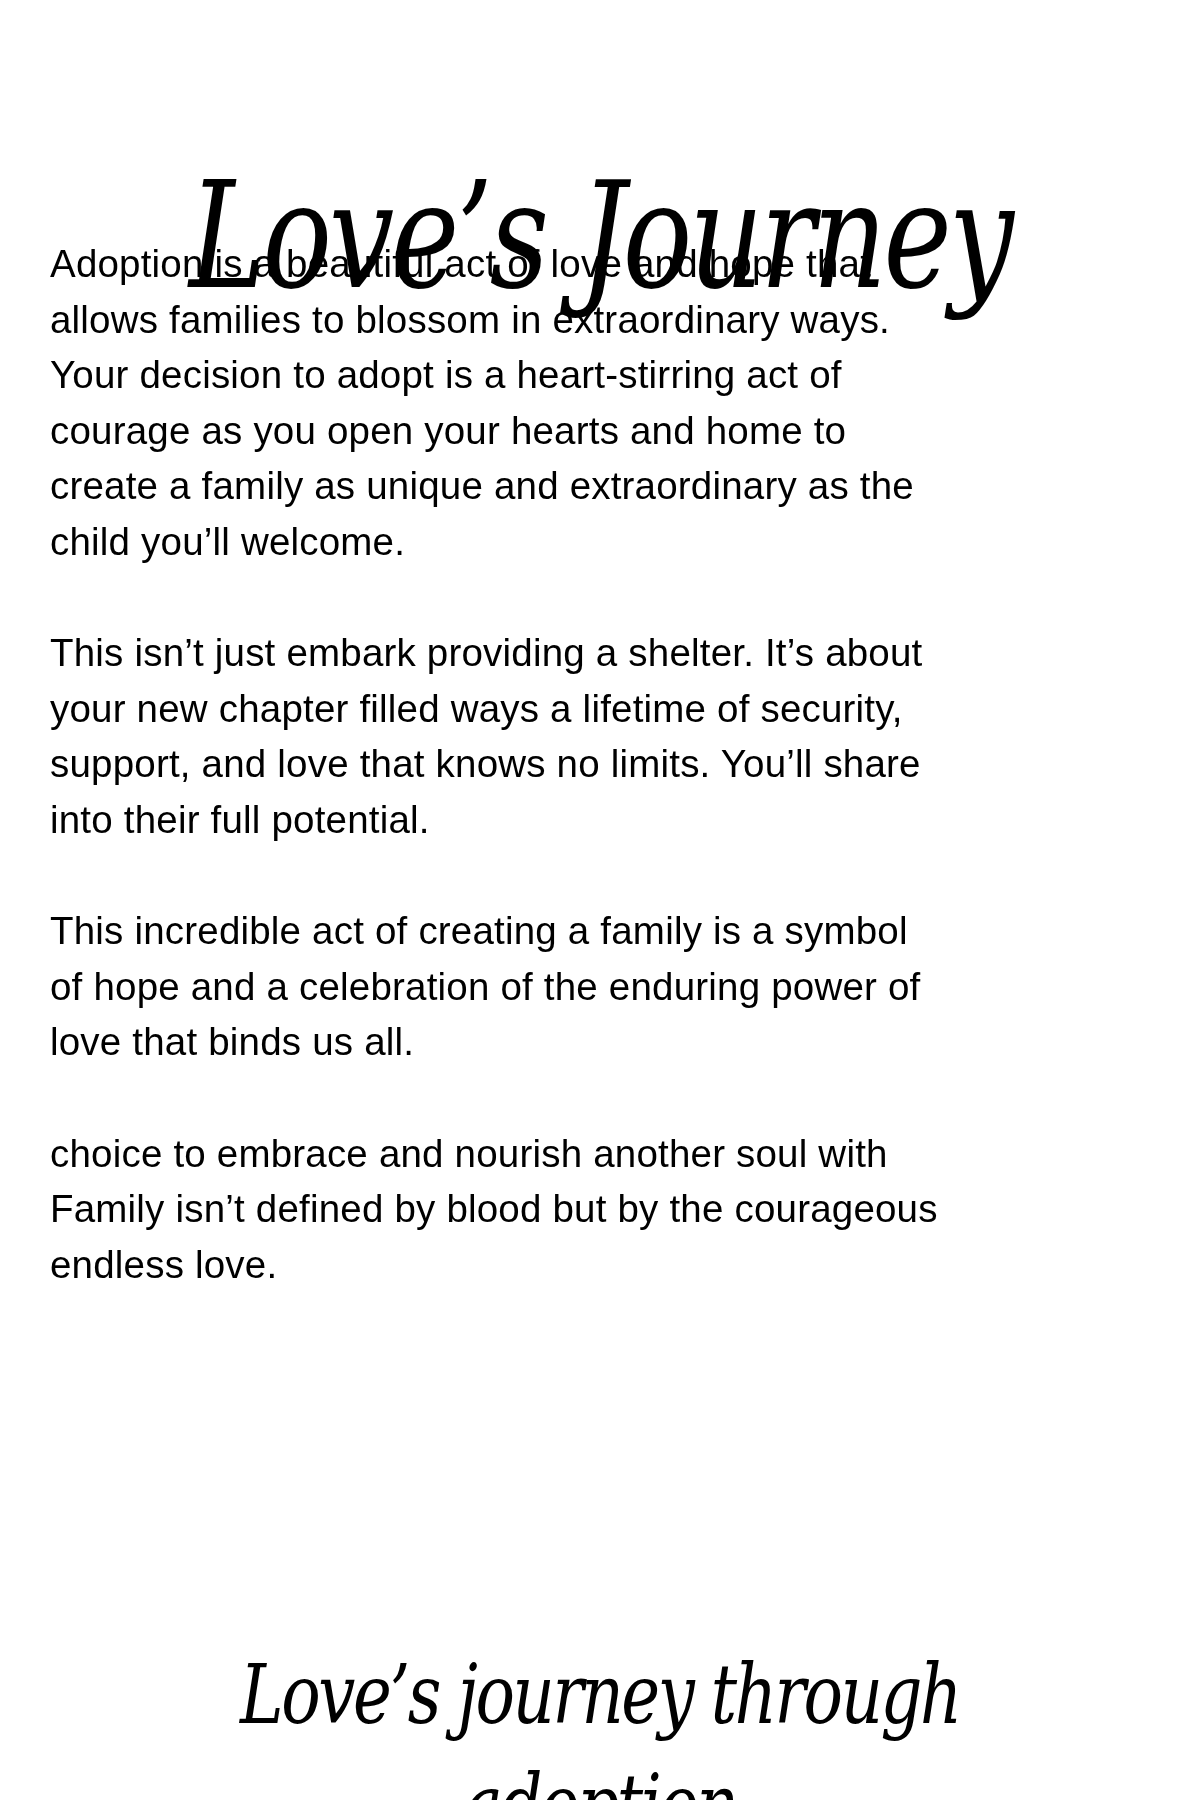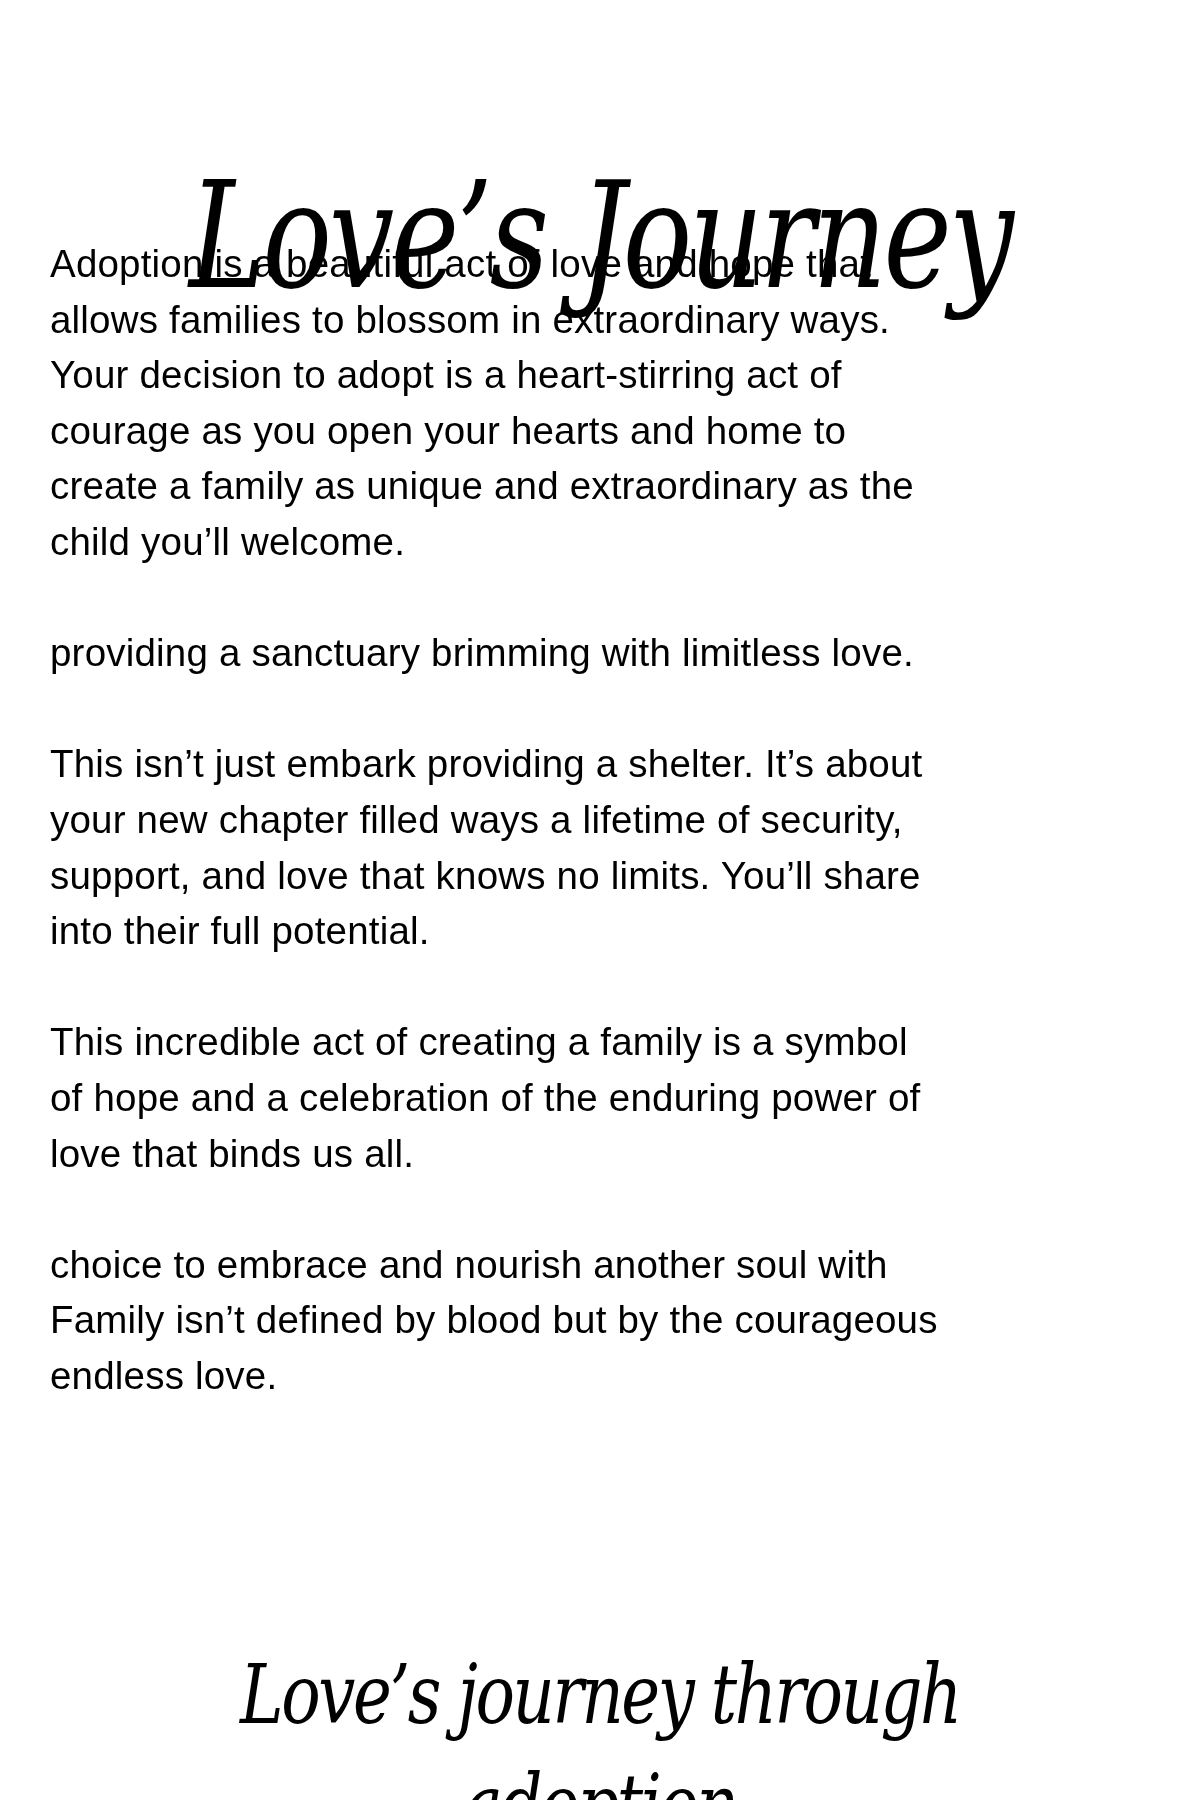--- a/index.html
+++ b/index.html
@@ -69,21 +69,20 @@
 <div class="body">
   <p class="para">
     <span class="line">Adoption is a beautiful act of love and hope that</span>
     <span class="line">allows families to blossom in extraordinary ways.</span>
     <span class="line">Your decision to adopt is a heart-stirring act of</span>
     <span class="line">courage as you open your hearts and home to</span>
     <span class="line">create a family as unique and extraordinary as the</span>
     <span class="line">child you’ll welcome.</span>
   </p>
   <p class="para">
-    <span class="line">providing a sanctuary brimming with limitless love.</span>
   </p>
   <p class="para">
     <span class="line">This isn’t just embark providing a shelter. It’s about</span>
     <span class="line">your new chapter filled ways a lifetime of security,</span>
     <span class="line">support, and love that knows no limits. You’ll share</span>
     <span class="line">into their full potential.</span>
   </p>
   <p class="para">
     <span class="line">This incredible act of creating a family is a symbol</span>
     <span class="line">of hope and a celebration of the enduring power of</span>

